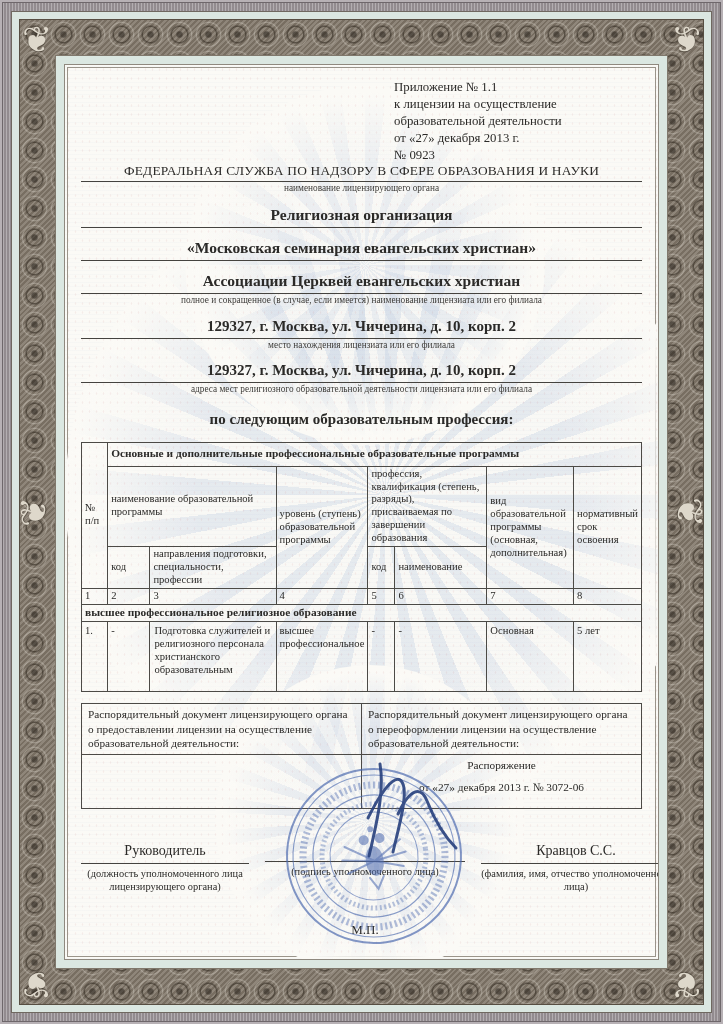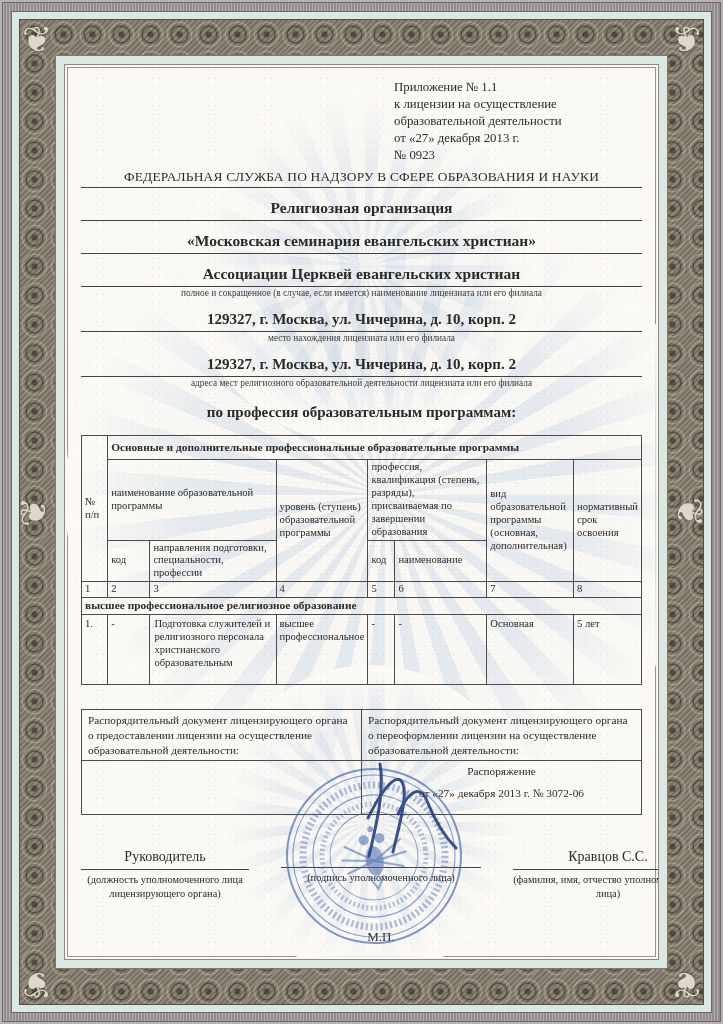--- a/index.html
+++ b/index.html
@@ -79,46 +79,46 @@
   }
   .speckle {
     position:absolute; inset:0; pointer-events:none;
     background-image: radial-gradient(rgba(196,108,108,.10) .6px, rgba(0,0,0,0) 1.1px);
     background-size: 7px 9px;
   }
   .content { position:relative; }
 
   .appendix { width:244px; margin:8px 4px 0 auto; font-size:12.8px; line-height:1.32; }
 
-  .authority { margin-top:6px; text-align:center; font-size:13.4px; letter-spacing:.2px;
+  .authority { text-align:center; font-size:13.4px; letter-spacing:.2px;
     border-bottom:1px solid #45433f; padding-bottom:2px; }
   .cap { text-align:center; font-size:9.3px; color:#3d3b38; margin-top:1px; line-height:1.25; }
 
   .vline { margin-top:11px; text-align:center; font-weight:bold; font-size:15px;
     border-bottom:1px solid #45433f; padding-bottom:3px; }
   .vline.big { font-size:15.5px; }
 
   .statement { margin-top:13px; text-align:center; font-weight:bold; font-size:15px; line-height:1.45; }
 
   table { border-collapse:collapse; width:100%; }
   .t-main { margin-top:11px; font-size:10.6px; line-height:1.22; }
   .t-main td { border:1px solid #4c4a46; text-align:left; vertical-align:middle; padding:1px 3px; }
   .t-main .b { font-weight:bold; }
   .t-main .group { font-size:11.4px; height:24px; }
   .t-main .section { font-size:11.4px; height:17px; }
   .t-main .nums td { height:15px; }
   .t-main .data td { vertical-align:top; height:70px; padding-top:3px; }
   .t-main .data .left { text-align:left; padding-left:4px; }
 
-  .t-orders { margin-top:24px; font-size:11.3px; line-height:1.3; }
+  .t-orders { margin-top:11px; font-size:11.3px; line-height:1.3; }
   .t-orders td { border:1px solid #4c4a46; vertical-align:top; padding:3px 6px; width:50%; }
   .t-orders .val { text-align:center; height:54px; }
   .t-orders .val div + div { margin-top:7px; }
 
-  .sig-row { margin-top:34px; display:flex; gap:32px; position:relative; }
+  .sig-row { margin-top:34px; display:flex; gap:16px; position:relative; }
   .sig-col { flex:1; text-align:center; }
   .sig-label { font-size:14px; padding-bottom:4px; border-bottom:1px solid #45433f; }
   .sig-line { height:19px; border-bottom:1px solid #45433f; }
   .sig-cap { font-size:10.4px; margin:3px auto 0; line-height:1.3;text-align:center; }
   .sig-cap.w1 { width:168px; }
   .sig-cap.w2 { width:200px; }
   .sig-cap.w3 { width:190px; }
   .seal-mark { margin-top:44px; font-size:13px; }
 
   .stamp { position:absolute; left:218px; top:700px; width:182px; height:182px;
@@ -149,34 +149,35 @@
 
             <div class="appendix">
               <div>Приложение № 1.1</div>
               <div>к лицензии на осуществление</div>
               <div>образовательной деятельности</div>
               <div>от «27» декабря  2013 г.</div>
               <div>№ 0923</div>
             </div>
 
             <div class="authority">ФЕДЕРАЛЬНАЯ СЛУЖБА ПО НАДЗОРУ В СФЕРЕ ОБРАЗОВАНИЯ И НАУКИ</div>
+            <div class="cap">наименование лицензирующего органа</div>
 
             <div class="vline big">Религиозная организация</div>
             <div class="vline big">«Московская семинария евангельских христиан»</div>
             <div class="vline big">Ассоциации Церквей евангельских христиан</div>
             <div class="cap">полное и сокращенное (в случае, если имеется) наименование лицензиата или его филиала</div>
 
             <div class="vline">129327, г. Москва, ул. Чичерина, д. 10, корп. 2</div>
             <div class="cap">место нахождения лицензиата или его филиала</div>
 
             <div class="vline">129327, г. Москва, ул. Чичерина, д. 10, корп. 2</div>
             <div class="cap">адреса мест религиозного образовательной деятельности лицензиата или его филиала</div>
 
             <div class="statement">
-              <div>по профессия образовательным программам:</div>
+              <div>по следующим образовательным профессия:</div>
             </div>
 
             <table class="t-main">
               <colgroup>
                 <col style="width:5%">
                   <col style="width:8.3%">
                   <col style="width:24%">
                   <col style="width:15.9%">
                 <col style="width:5%">
                   <col style="width:17.2%">

